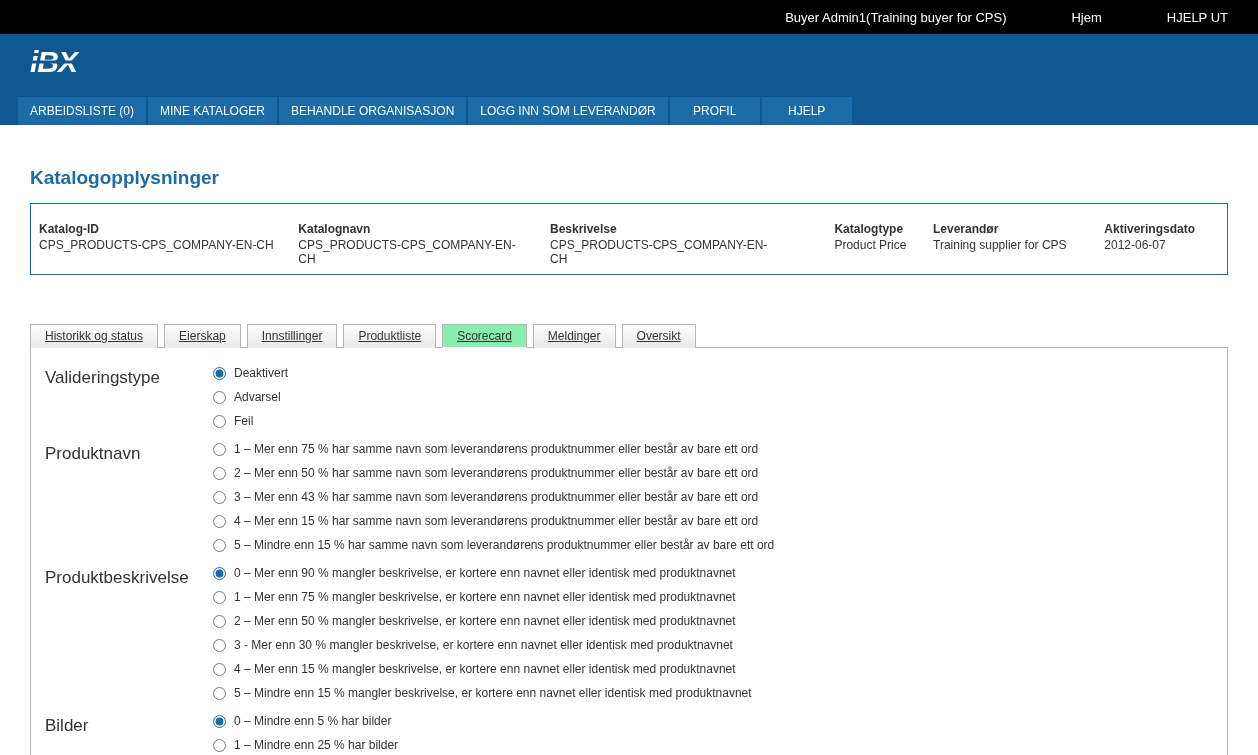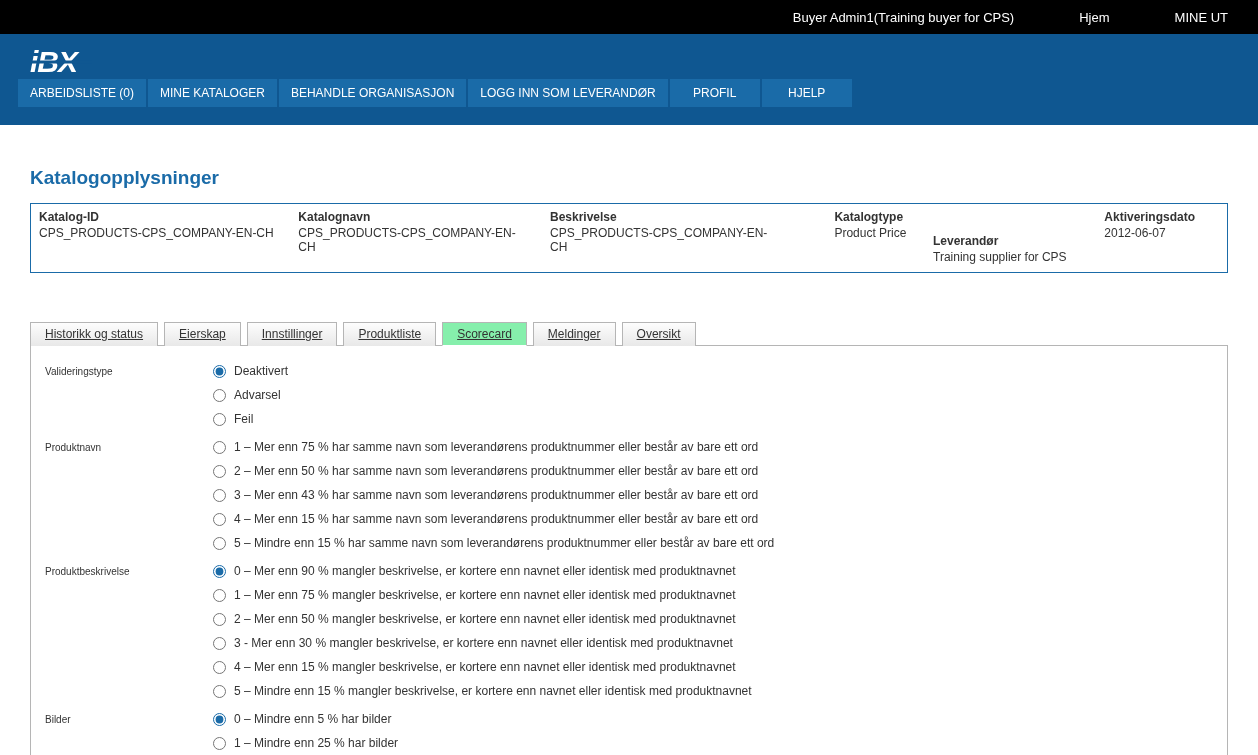--- a/index.html
+++ b/index.html
@@ -36,21 +36,21 @@
     top: 14px;
     left: 30px;
     font-style: italic;
     font-weight: bold;
     font-size: 28px;
     color: #fff;
     letter-spacing: -1px;
   }
   .mainnav {
     position: absolute;
-    bottom: 18px;
+    bottom: 0;
     left: 18px;
     display: flex;
   }
   .mainnav .navitem {
     background: #1a6ba8;
     color: #fff;
     font-size: 12px;
     padding: 7px 12px;
     margin-right: 2px;
     text-align: center;
@@ -64,32 +64,32 @@
     padding: 24px 12px 0 12px;
   }
   h1.page-title {
     color: #1a6ba8;
     font-size: 19px;
     font-weight: bold;
     margin: 0 0 14px 0;
   }
   .info-box {
     border: 1px solid #1a6ba8;
-    padding: 6px 8px 8px 8px;
+    padding: 18px 8px 8px 8px;
     margin-bottom: 48px;
   }
   .info-row {
     display: flex;
   }
   .info-col { padding-right: 24px; }
   .ic1 { width: 270px; }
   .ic2 { width: 262px; }
   .ic3 { width: 268px; }
   .ic4 { width: 102px; margin-left: 27px; }
-  .ic5 { width: 178px; margin-top: 24px; }
+  .ic5 { width: 178px; }
   .ic6 { flex: 1; }
   .info-label { font-weight: bold; font-size: 12px; }
   .info-val { font-size: 12px; margin-top: 2px; }
   .tabs {
     display: flex;
     border-bottom: 1px solid #b5b5b5;
     margin: 0 0 0 0;
   }
   .tab {
     border: 1px solid #b5b5b5;
@@ -113,21 +113,21 @@
     border-bottom: 1px solid #b5b5b5;
     border-top: none;
     padding: 18px 14px 10px 14px;
   }
   .form-section {
     display: flex;
     margin-bottom: 4px;
   }
   .form-label {
     width: 168px;
-    font-size: 10px;
+    font-size: 17px;
     padding-top: 2px;
   }
   .form-options {
     flex: 1;
   }
   .opt {
     display: flex;
     align-items: center;
     margin-bottom: 10px;
     font-size: 12px;
@@ -136,21 +136,21 @@
     margin: 0 8px 0 0;
     accent-color: #1a6ba8;
   }
 </style>
 </head>
 <body>
 
 <div class="topbar">
   <span>Buyer Admin1(Training buyer for CPS)</span>
   <a href="#">Hjem</a>
-  <a href="#">MINE UT</a>
+  <a href="#">HJELP UT</a>
 </div>
 
 <div class="bluebar">
   <div class="logo">
     <svg width="100" height="30" viewBox="0 0 100 30">
       <text x="0" y="24" font-family="Arial" font-style="italic" font-weight="bold" font-size="30" fill="#fff">iBX</text>
       <line x1="0" y1="14" x2="62" y2="14" stroke="#0f5791" stroke-width="3"></line>
     </svg>
   </div>
   <div class="mainnav">

